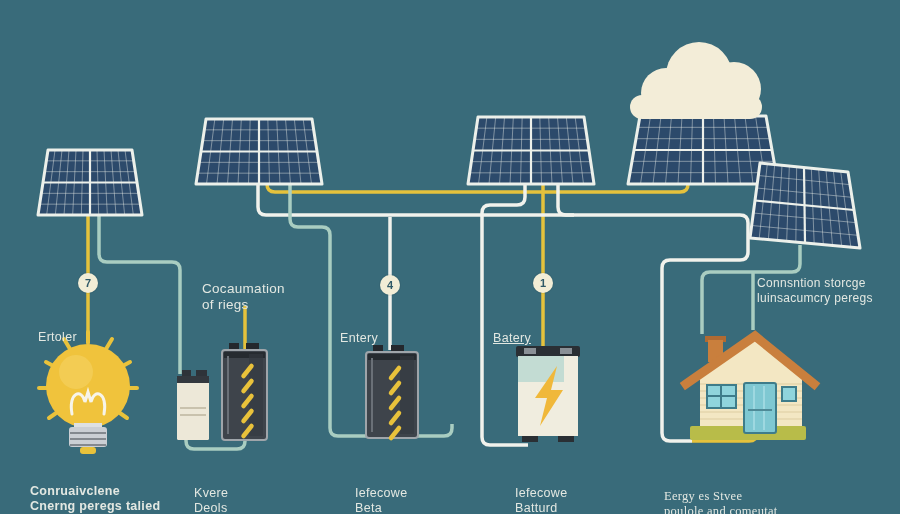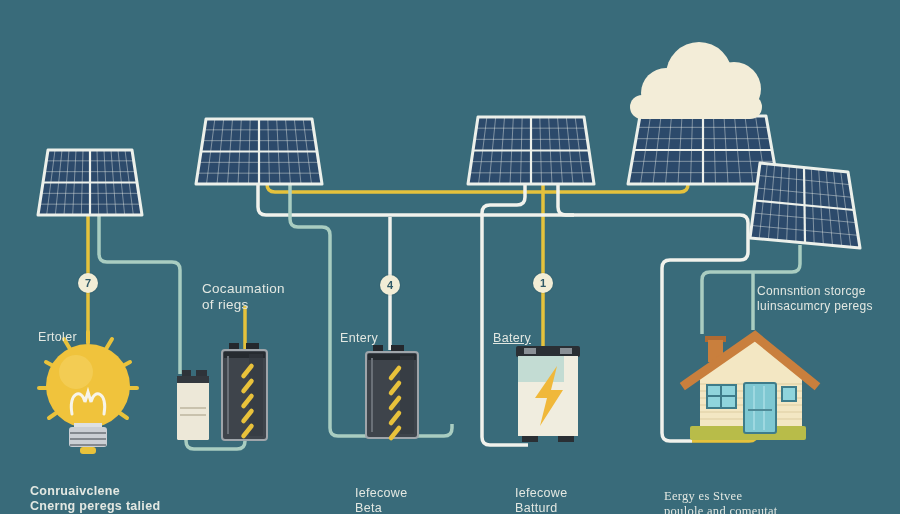--- a/index.html
+++ b/index.html
@@ -230,29 +230,33 @@
   <div class="badge" style="left:380px;top:275px;">4</div>
   <div class="badge" style="left:533px;top:273px;">1</div>
 
   <div class="lbl center fs125" style="left:38px;top:295px;width:100px;">Ertoler</div>
   <div class="lbl center fs135" style="left:202px;top:281px;width:112px;">
     <span>Cocaumation</span>
     <span>of riegs</span>
   </div>
   <div class="lbl center fs125" style="left:340px;top:296px;width:100px;">Entery</div>
   <div class="lbl center fs125" style="left:493px;top:296px;width:100px;text-decoration:underline;">Batery</div>
-  <div class="lbl fs12" style="left:757px;top:284px;width:140px;">
+  <div class="lbl fs12" style="left:757px;top:276px;width:140px;">
     <span>Connsntion storcge</span>
     <span>luinsacumcry peregs</span>
   </div>
 
   <div class="lbl fs125" style="left:30px;top:449px;font-weight:bold;">
     <span>Conruaivclene</span>
     <span>Cnerng peregs talied</span>
   </div>
+  <div class="lbl center fs125" style="left:194px;top:451px;width:74px;">
+    <span>Kvere</span>
+    <span>Deols</span>
+  </div>
   <div class="lbl fs125" style="left:355px;top:451px;">
     <span>Iefecowe</span>
     <span>Beta</span>
   </div>
   <div class="lbl fs125" style="left:515px;top:451px;">
     <span>Iefecowe</span>
     <span>Batturd</span>
   </div>
   <div class="lbl fs125" style="left:664px;top:454px;font-family:Liberation Serif, serif;">
     <span>Eergy es Stvee</span>

